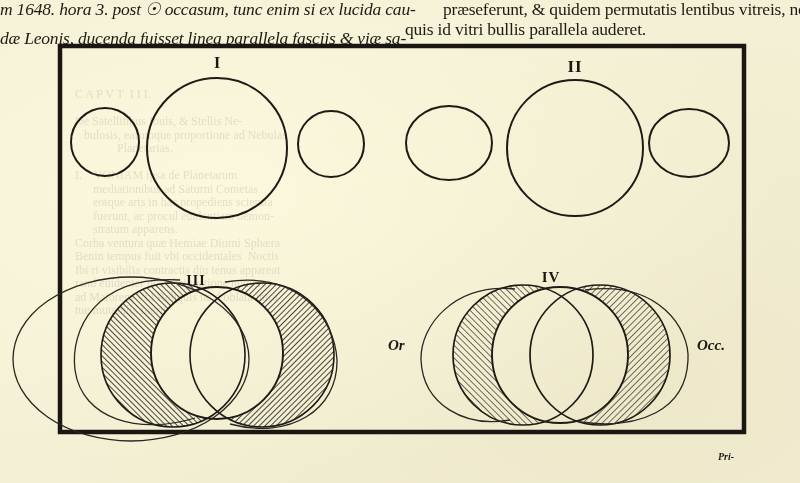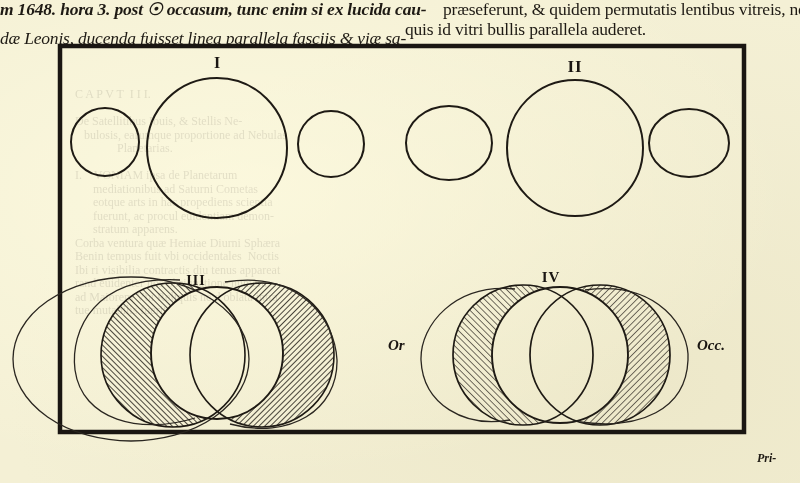--- a/index.html
+++ b/index.html
@@ -14,31 +14,31 @@
     background:
       radial-gradient(ellipse at 30% 40%, rgba(255,252,225,0.7), rgba(240,234,200,0) 70%),
       radial-gradient(ellipse at 80% 80%, rgba(230,224,190,0.5), rgba(240,234,200,0) 70%),
       #f4f0d5;
   }
   .header-line {
     position:absolute; font-size:17.5px; line-height:20px; white-space:nowrap;
     letter-spacing:-0.2px;
   }
   .italic { font-style:italic; }
-  #line-l1 { left:0px; top:-1px;font-weight:bold; }
+  #line-l1 { left:0px; top:-1px; }
   #line-l2 { left:0px; top:28px; }
   #line-r1 { left:405px; top:-1px;margin-left:38px; }
   #line-r2 { left:405px; top:19px; }
 
   .bleed {
     position:absolute; color:rgba(60,55,45,0.13); font-size:12px; line-height:13.5px;
     white-space:pre; overflow:hidden;
   }
   svg.figure { position:absolute; left:0; top:0; }
-  .catchword { position:absolute; left:757px; top:451px; font-size:12px; font-style:italic; font-weight:bold; }
+  .catchword { position:absolute; left:718px; top:451px; font-size:10px; font-style:italic; font-weight:bold; }
 </style>
 </head>
 <body>
 
 <div class="page-bg"></div>
 
 <div class="bleed" style="left:75px; top:88px; width:660px; height:340px;">C A P V T  I I I.
 
 De Satellitibus Iouis, &amp; Stellis Ne-
    bulosis, earumque proportione ad Nebulas

